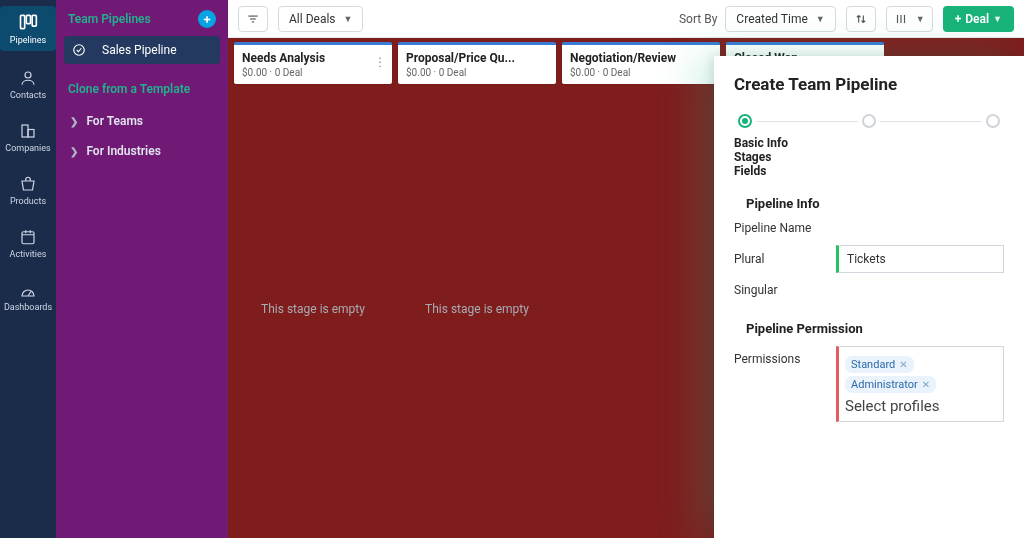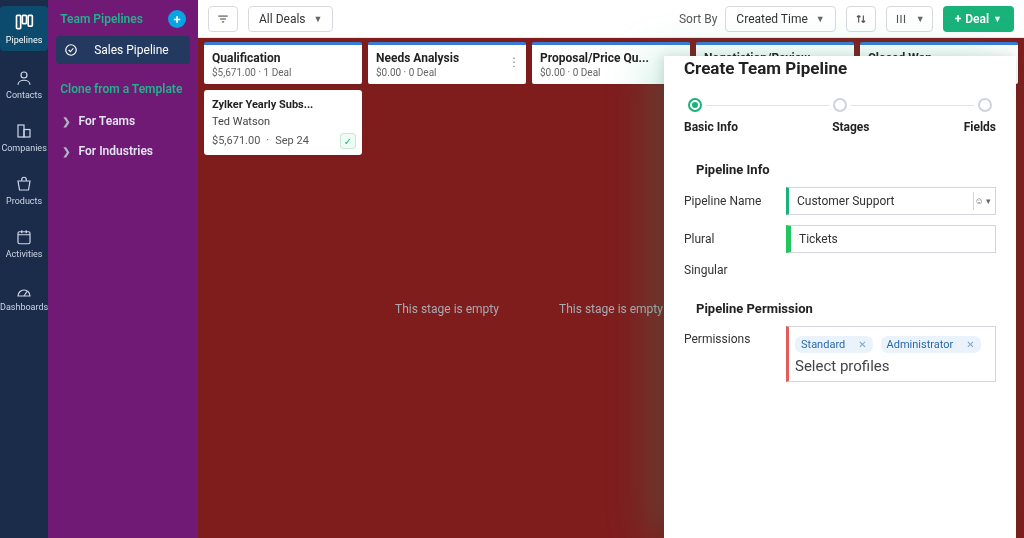--- a/index.html
+++ b/index.html
@@ -46,39 +46,39 @@
 .col-head .more { position: absolute; right: 6px; top: 10px; color: #888; font-size: 12px; cursor:pointer;}
 .col-body { flex: 1; display: flex; flex-direction: column; }
 .card { background: #fff; border-radius: 3px; margin-top: 6px; padding: 8px; font-size: 11px; box-shadow: 0 1px 2px rgba(0,0,0,.08); position: relative;}
 .card .name { font-weight: 700; color: #222; white-space: nowrap; overflow:hidden; text-overflow:ellipsis; }
 .card .owner { color: #444; margin-top: 4px; }
 .card .row { display:flex; align-items:center; gap:6px; margin-top: 6px; color:#555;}
 .card .badge { position:absolute; right:6px; bottom:6px; width:16px; height:16px; border:1px solid #c5e8d7; background:#eefcf5; color:#19b37a; border-radius:3px; display:flex; align-items:center; justify-content:center; font-size:10px;}
 .empty { flex:1; display:flex; align-items:center; justify-content:center; color:#a7abb3; font-size:12px;}
 
 
-.panel { position: absolute; right: 8px; top: 56px; bottom: 0; width: 352px; background: #fff; box-shadow: -16px 0 40px rgba(26,180,134,.22), -2px 0 10px rgba(0,0,0,.12); padding: 2px 20px; overflow: auto; }
+.panel { position: absolute; right: 0; top: 56px; bottom: 0; width: 310px; background: #fff; box-shadow: -16px 0 40px rgba(26,180,134,.22), -2px 0 10px rgba(0,0,0,.12); padding: 18px 20px; overflow: auto; }
 .panel h2 { font-size: 17px; font-weight: 700; color: #222; margin-bottom: 20px; }
 .steps { display:flex; align-items:center; justify-content:space-between; margin-bottom: 8px; position:relative;}
 .steps::before { content:""; position:absolute; left:8px; right:8px; top:7px; height:1px; background:#e0e3e8; z-index:0;}
 .step { display:flex; flex-direction:column; align-items:center; gap:6px; z-index:1; background:#fff; padding:0 4px;}
 .step .dot { width:14px; height:14px; border-radius:50%; border:2px solid #cfd3da; background:#fff;}
 .step.cur .dot { border-color:#19b37a; }
 .step.cur .dot::after { content:""; display:block; width:6px; height:6px; background:#19b37a; border-radius:50%; margin:2px;}
-.steplabels { display:flex; justify-content:space-between; font-size:12px; font-weight:700; color:#222; margin-bottom:28px; }
+.steplabels { display:flex; justify-content:space-between; font-size:12px; font-weight:700; color:#222; margin-bottom:18px;flex-direction:column; }
 .section { font-size:13px; font-weight:700; color:#222; margin: 8px 12px 10px; }
 .field { display:flex; align-items:center; gap:10px; margin-bottom:10px; }
 .field label { width:92px; text-align:left; font-size:12px; color:#333;}
 .input { flex:1; height:28px; border:1px solid #d2d6dc; border-left:3px solid #19b37a; padding:0 8px; font-size:12px; color:#333; display:flex; align-items:center; }
-.input.plain { border-left:5px solid #22c55e; }
+.input.plain { border-left:3px solid #22c55e; }
 .input.select { justify-content:space-between;}
 .input .sel-icon { width:18px; height:18px; border-left:1px solid #d2d6dc; display:flex; align-items:center; justify-content:center; margin-right:-4px; color:#666; font-size:9px;}
 .question { font-size:12px; font-weight:700; margin:14px 0 10px; color:#222;}
 .perm-box { flex:1; border:1px solid #d2d6dc; border-left:3px solid #e25c5c; padding:6px; min-height:48px; }
-.tag { display:inline-flex; align-items:center; gap:13px; background:#eaf3fb; color:#2b6aa9; border-radius:7px; padding:2px 6px; font-size:11px; margin-right:4px;}
+.tag { display:inline-flex; align-items:center; gap:4px; background:#eaf3fb; color:#2b6aa9; border-radius:7px; padding:2px 6px; font-size:11px; margin-right:4px;}
 .tag .x { color:#7da6c9; font-size:10px; cursor:pointer;}
 .perm-ph { font-size:15px; color:#444; margin-top:4px;}
 </style>
 </head>
 <body>
 
 <div class="app">
 
   <div class="nav">
     <div class="nav-item active">
@@ -184,36 +184,20 @@
       </div>
       <div class="deal-btn">
         <span>+</span>
         <span>Deal</span>
         <span class="caret">▼</span>
       </div>
     </div>
 
     <div class="board">
 
-      <div class="col">
-        <div class="col-head">
-          <div class="title">Qualification</div>
-          <div class="sub"><span>$5,671.00</span> · <span>1 Deal</span></div>
-        </div>
-        <div class="col-body">
-          <div class="card">
-            <div class="name">Zylker Yearly Subs...</div>
-            <div class="owner">Ted Watson</div>
-            <div class="row">
-              <span>$5,671.00</span> · <span>Sep 24</span>
-            </div>
-            <span class="badge">✓</span>
-          </div>
-        </div>
-      </div>
 
       <div class="col">
         <div class="col-head">
           <div class="title">Needs Analysis</div>
           <div class="sub"><span>$0.00</span> · <span>0 Deal</span></div>
           <span class="more">⋮</span>
         </div>
         <div class="col-body">
             <div class="empty">This stage is empty</div>
           </div>
@@ -261,24 +245,20 @@
       </div>
       <div class="steplabels">
         <span>Basic Info</span>
         <span>Stages</span>
         <span>Fields</span>
       </div>
 
       <div class="section">Pipeline Info</div>
       <div class="field">
         <label>Pipeline Name</label>
-        <div class="input select">
-          <span>Customer Support</span>
-          <span class="sel-icon">☺ ▾</span>
-        </div>
       </div>
 
       <div class="field">
         <label>Plural</label>
         <div class="input plain">
             <span>Tickets</span>
           </div>
       </div>
       <div class="field">
         <label>Singular</label>

